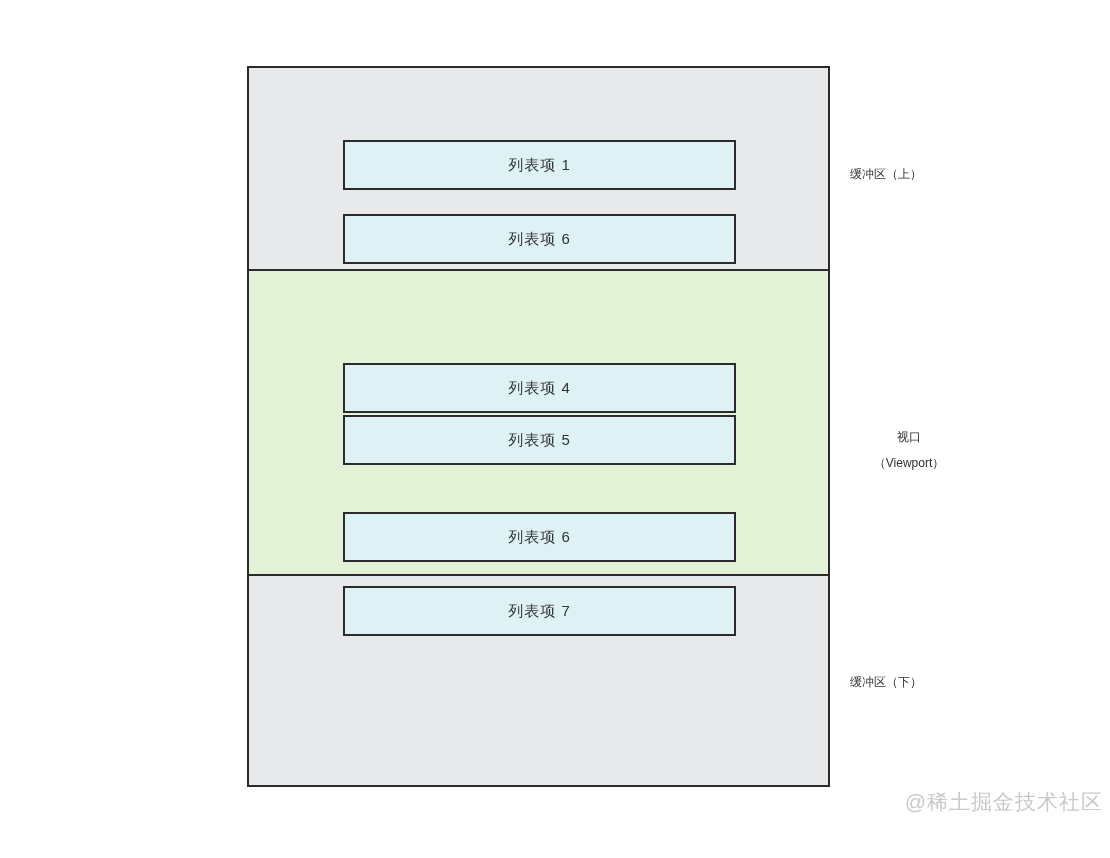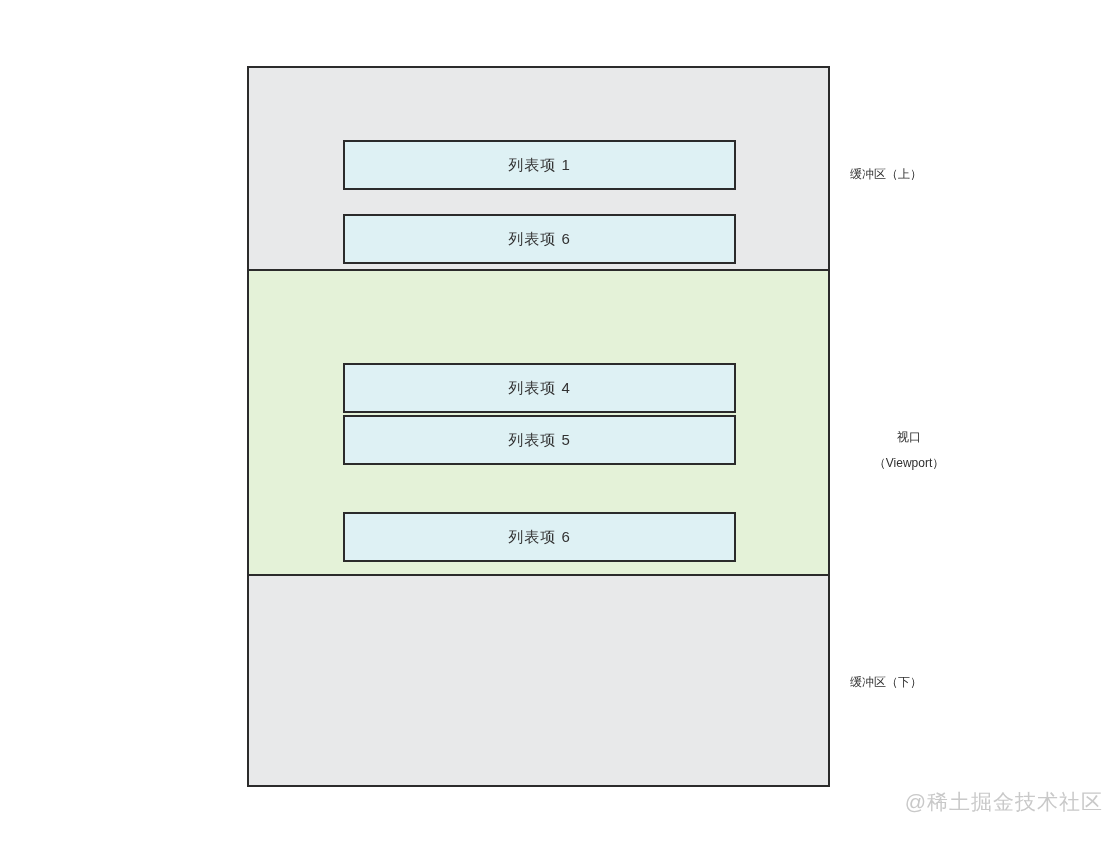--- a/index.html
+++ b/index.html
@@ -78,20 +78,21 @@
 <div class="canvas">
 
   <div class="outer-box"></div>
   <div class="viewport-box"></div>
 
   <div class="list-item" style="top:140px">列表项 1</div>
   <div class="list-item" style="top:214px">列表项 6</div>
   <div class="list-item" style="top:363px">列表项 4</div>
   <div class="list-item" style="top:415px">列表项 5</div>
   <div class="list-item" style="top:512px">列表项 6</div>
+  <div class="list-item" style="top:586px">列表项 7</div>
 
   <div class="zone-label" style="left:850px; top:166px">缓冲区（上）</div>
 
   <div class="zone-label multiline" style="left:829px; top:424px">
     <div>视口</div>
     <div>（Viewport）</div>
   </div>
 
   <div class="zone-label" style="left:850px; top:674px">缓冲区（下）</div>
 

